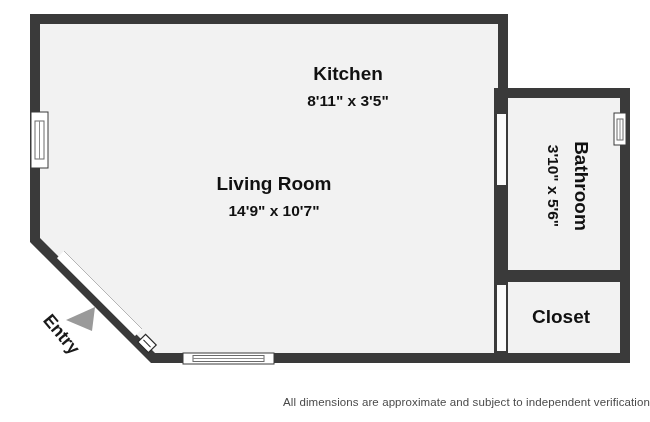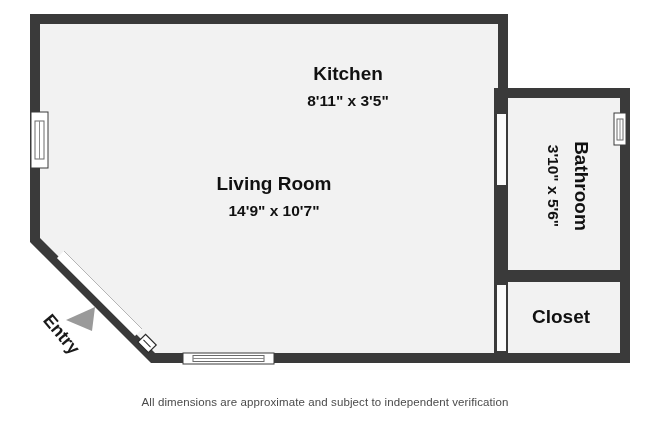--- a/index.html
+++ b/index.html
@@ -42,21 +42,21 @@
     font-weight: bold;
     font-size: 18px;
     fill: #1a1a1a;
     text-anchor: middle;
   }
   .footer-note {
     position: absolute;
     left: 0;
     top: 396px;
     width: 650px;
-    text-align: center;
+    text-align: right;
     font-family: "Liberation Sans", sans-serif;
     font-size: 11.5px;
     color: #4a4a4a;
     letter-spacing: 0.1px;
   }
 </style>
 </head>
 <body>
 
 <div id="floorplan-root">

